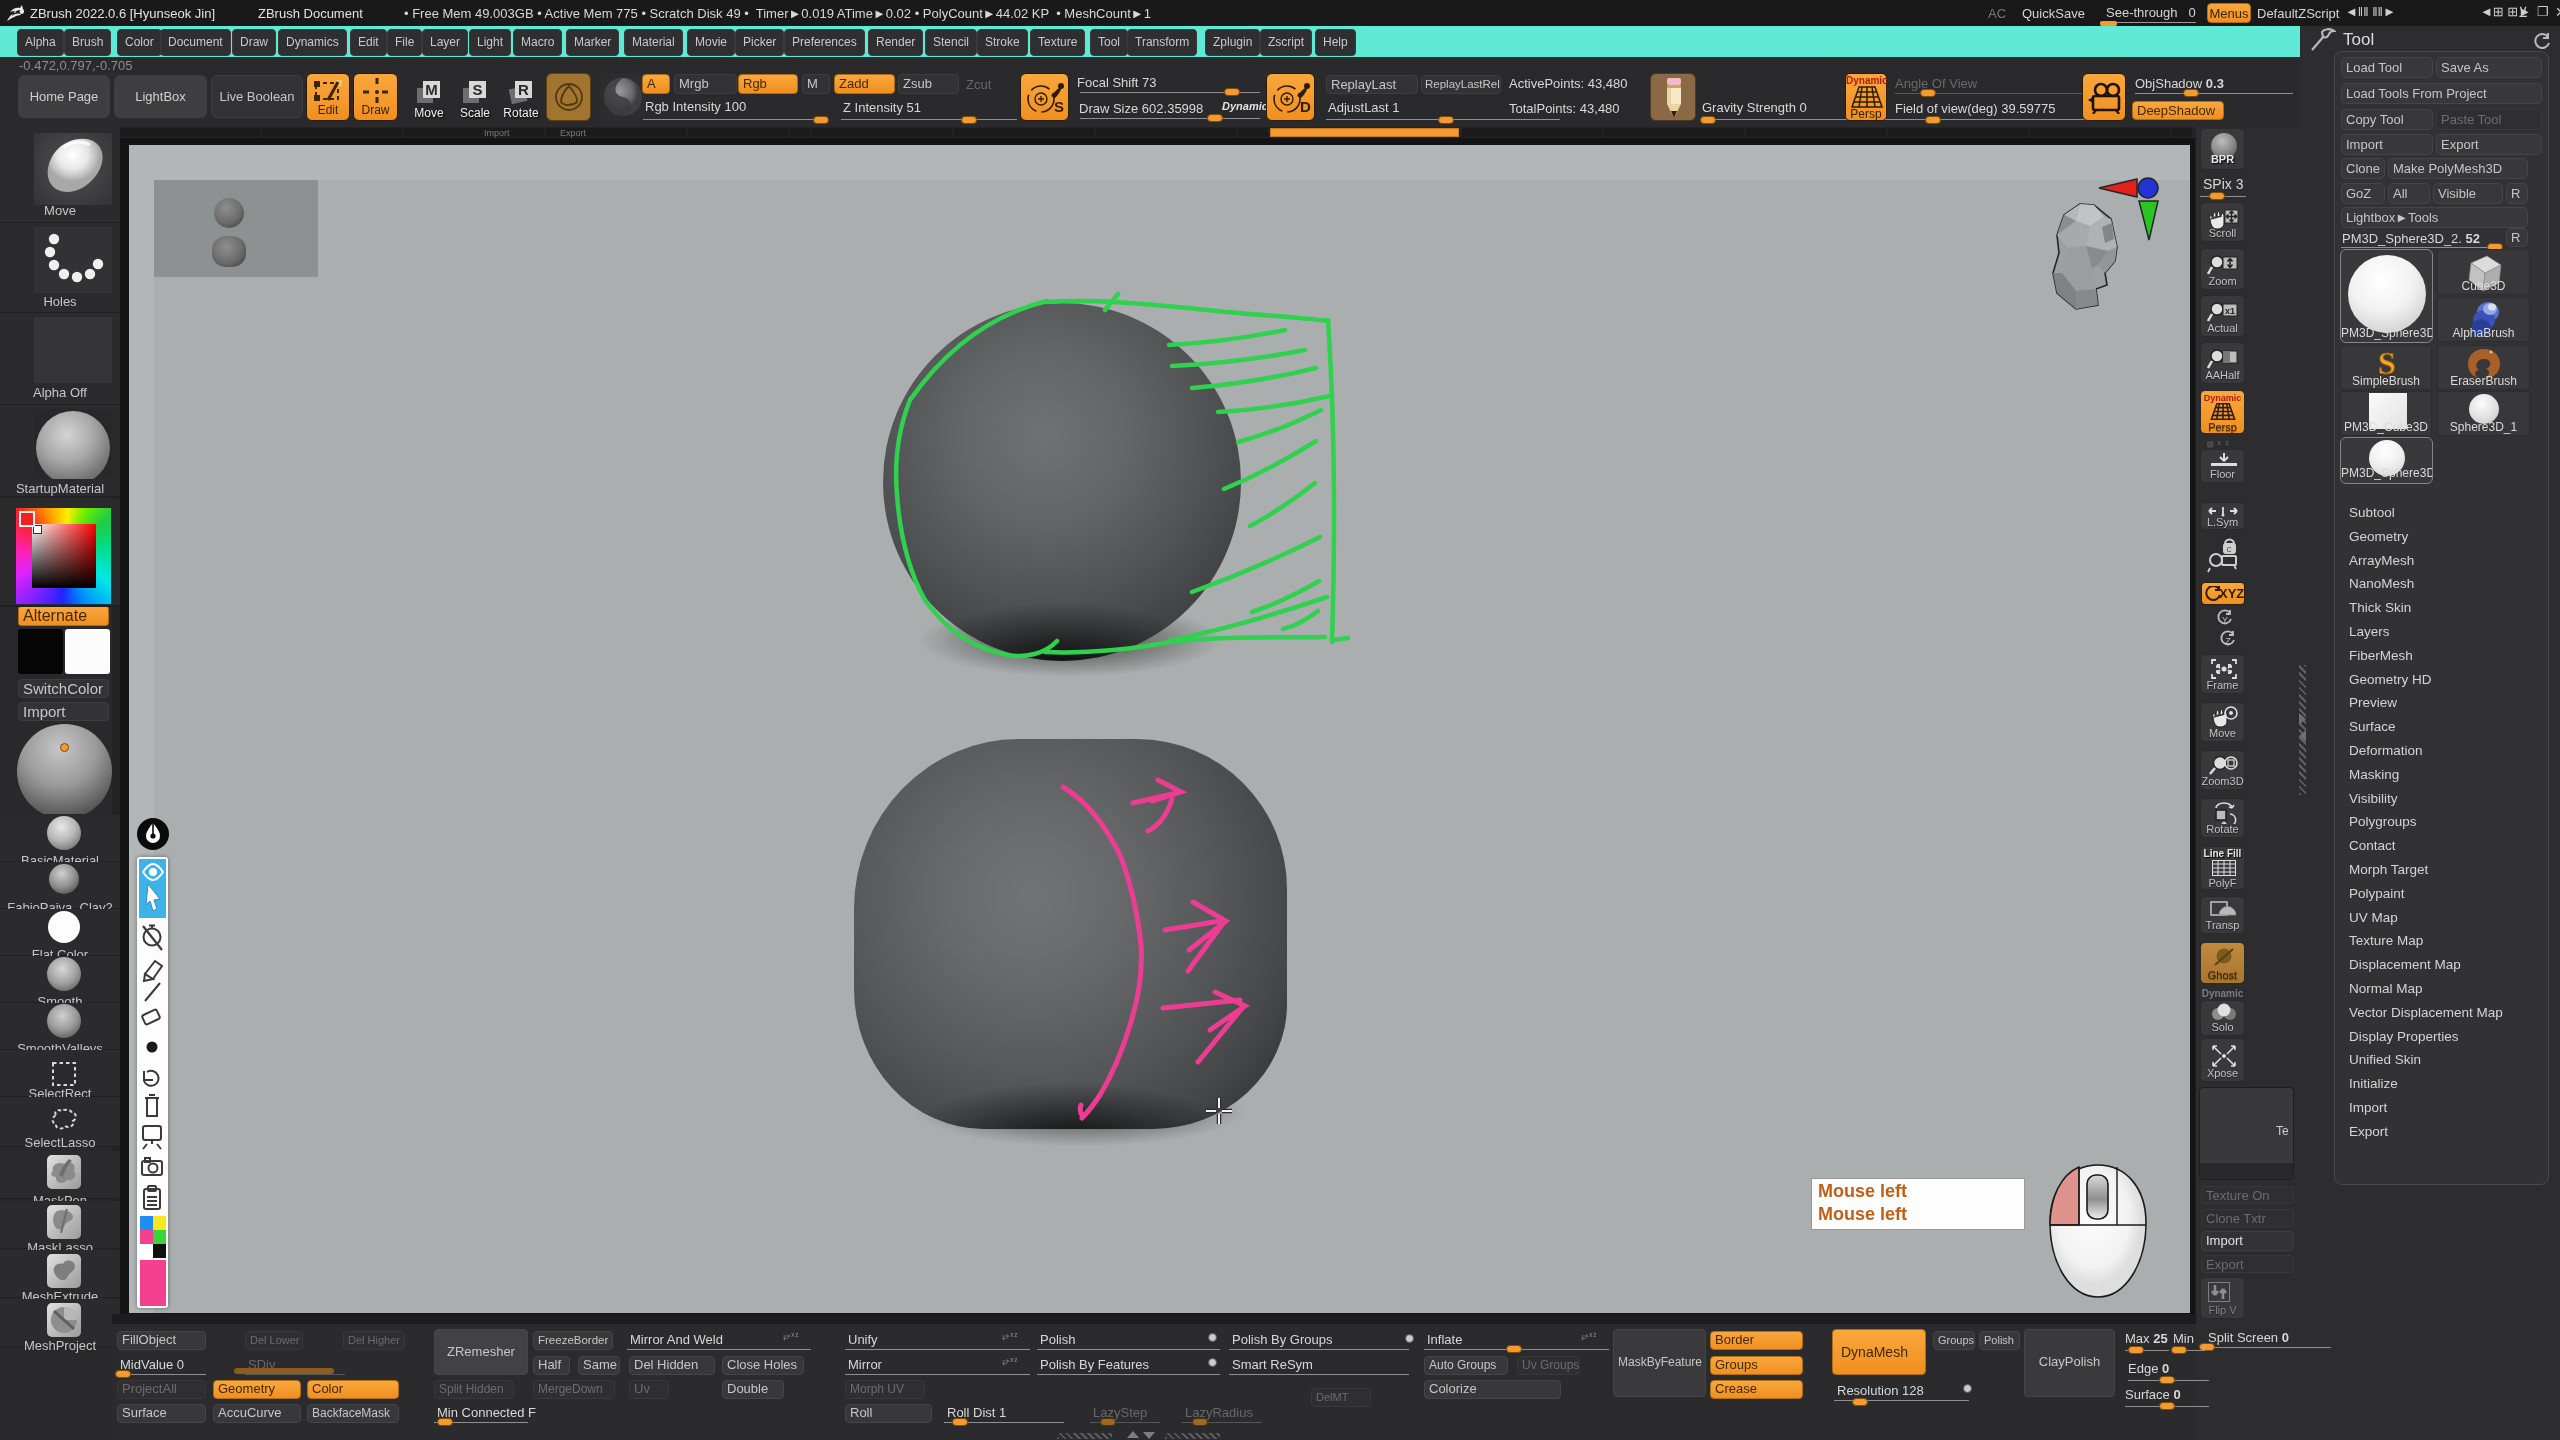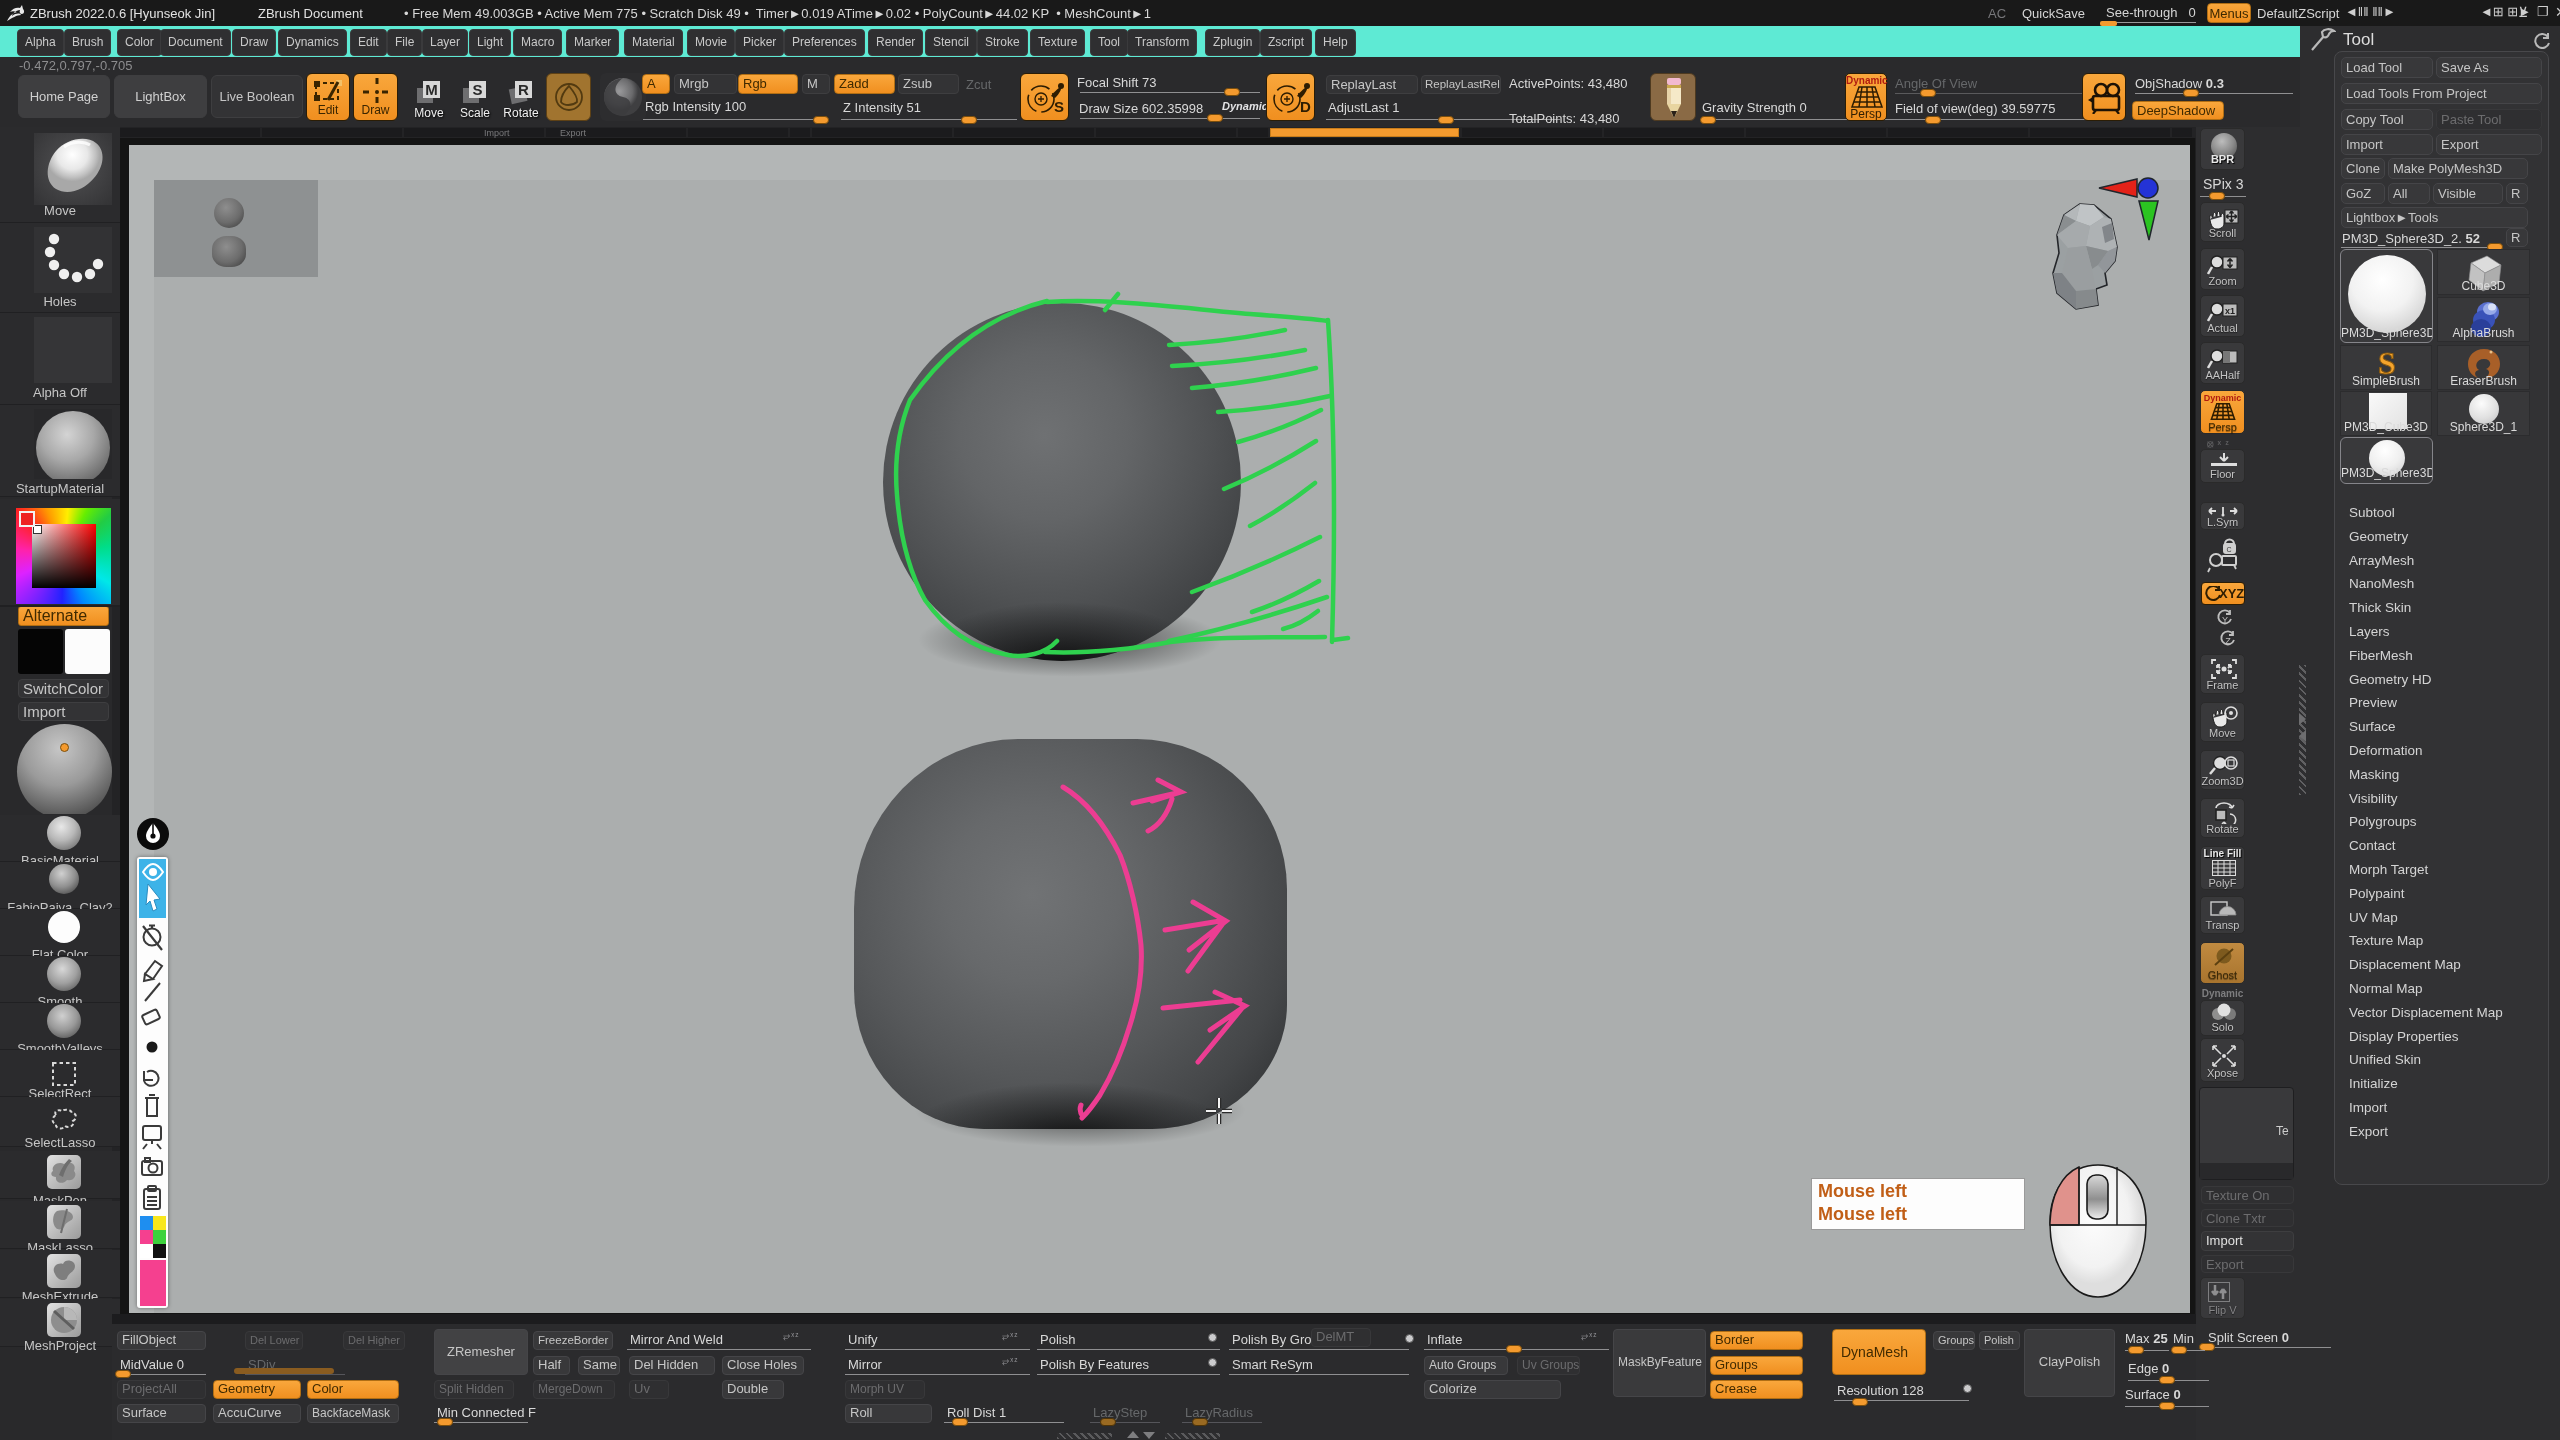--- a/index.html
+++ b/index.html
@@ -174,21 +174,21 @@
       <circle cx="36" cy="6" r="3" fill="#2e1d02"></circle>
       <text x="29" y="32" font-size="15" font-weight="bold" fill="#2e1d02" font-family="Liberation Sans">D</text>
     </svg>
   </div>
 <div class="btn b2" style="left:1326px;top:75px;width:92px;height:19px">ReplayLast</div>
 <div class="btn b2" style="left:1421px;top:75px;width:80px;height:19px;font-size:11.5px;padding:0 3px">ReplayLastRel</div>
 <span class="sl" style="left:1328px;top:100px">AdjustLast 1</span>
 <div class="trk" style="left:1326px;top:119px;width:234px"></div>
 <div class="pill" style="left:1438px;top:116px"></div>
 <span class="sl" style="left:1509px;top:76px">ActivePoints: 43,480</span>
-<span class="sl" style="left:1509px;top:111px">TotalPoints: 43,480</span>
+<span class="sl" style="left:1509px;top:101px">TotalPoints: 43,480</span>
 <div class="ab" style="left:1650px;top:73px;width:46px;height:48px;background:#8a6a45;border:1px solid #4e3a20;border-radius:6px">
 <svg class="ab" style="left:13px;top:4px" width="20" height="40" viewBox="0 0 20 40">
       <rect x="3" y="0" width="14" height="7" rx="2" fill="#f2b9cf"></rect>
       <rect x="3" y="7" width="14" height="3" fill="#caa84e"></rect>
       <rect x="3" y="10" width="14" height="16" fill="#f5e9c8"></rect>
       <path d="M3 26 L10 40 L17 26 Z" fill="#e8d5a0"></path>
       <path d="M7 33 L10 40 L13 33 Z" fill="#2a2018"></path>
       <path d="M3 10 h4 v16 h-4z" fill="#e7d3a8"></path>
     </svg>
   </div>
@@ -853,21 +853,21 @@
 <div class="trk" style="left:1182px;top:1422px;width:80px;background:#55555a"></div>
 <div class="pill" style="left:1100px;top:1418px;background:#9a6a22;border-color:#4e3408"></div>
 <div class="pill" style="left:1192px;top:1418px;background:#9a6a22;border-color:#4e3408"></div>
 <div class="tgl" style="left:1405px;top:1334px"></div>
 <span class="sl" style="left:1427px;top:1332px">Inflate</span>
 <div class="trk" style="left:1424px;top:1349px;width:185px;"></div>
 <div class="pill" style="left:1506px;top:1345px"></div>
 <span class="xyz" style="left:1581px;top:1331px">⥂ˣᶻ</span>
 <div class="btn" style="left:1424px;top:1356px;width:84px;height:19px;font-size:12px;line-height:16px">Auto Groups</div>
 <div class="btn dim" style="left:1517px;top:1356px;width:63px;height:19px;font-size:12px;line-height:16px">Uv Groups</div>
-<div class="btn dim" style="left:1311px;top:1328px;width:60px;height:19px;font-size:13px;line-height:16px">DelMT</div>
+<div class="btn dim" style="left:1311px;top:1388px;width:60px;height:19px;font-size:11px;line-height:16px">DelMT</div>
 <div class="btn" style="left:1424px;top:1380px;width:137px;height:19px;font-size:13px;line-height:16px">Colorize</div>
 <div class="btn" style="left:1613px;top:1329px;width:93px;height:68px;font-size:12px;text-align:center;line-height:64px;background:#3a3a3c">MaskByFeature</div>
 <div class="btn org" style="left:1710px;top:1331px;width:93px;height:19px;font-size:13px;line-height:16px">Border</div>
 <div class="btn org" style="left:1710px;top:1356px;width:93px;height:19px;font-size:13px;line-height:16px">Groups</div>
 <div class="btn org" style="left:1710px;top:1380px;width:93px;height:19px;font-size:13px;line-height:16px">Crease</div>
 <div class="btn org" style="left:1832px;top:1329px;width:94px;height:46px;font-size:14px;line-height:44px;padding-left:8px">DynaMesh</div>
 <div class="btn" style="left:1933px;top:1331px;width:42px;height:19px;font-size:11px;line-height:16px">Groups</div>
 <div class="btn" style="left:1979px;top:1331px;width:41px;height:19px;font-size:11px;line-height:16px">Polish</div>
 <span class="sl" style="left:1837px;top:1383px">Resolution 128</span>
 <div class="trk" style="left:1834px;top:1400px;width:135px;"></div>

